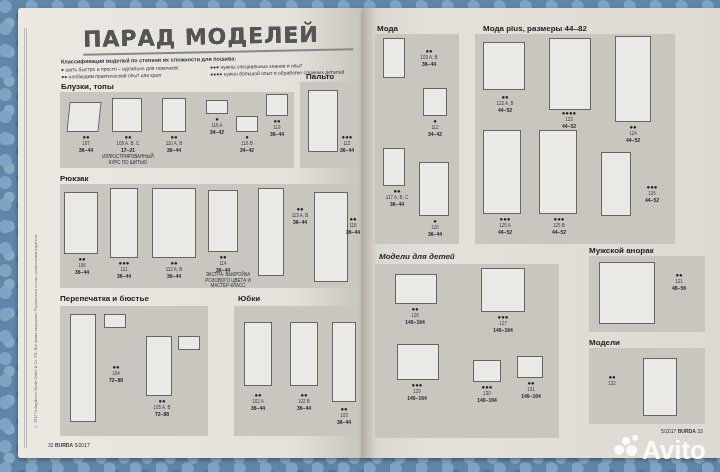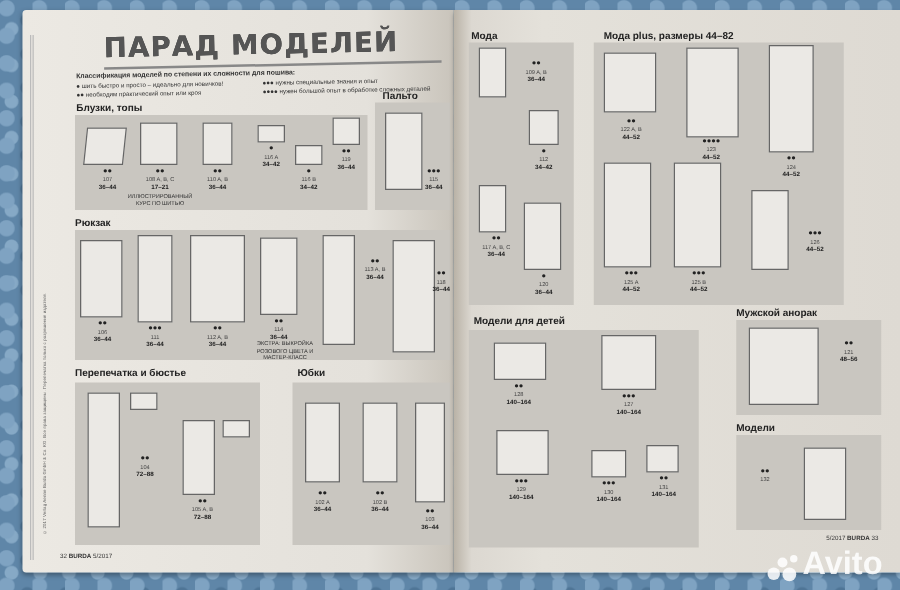--- a/index.html
+++ b/index.html
@@ -44,21 +44,21 @@
   .item { position:absolute; text-align:center; font-size:4.5px; color:#333; line-height:1.2; }
   .item .dots { font-size:6px; letter-spacing:0; color:#222; }
   .item .num { font-size:4.5px; color:#444; }
   .item .size { font-size:5px; font-weight:bold; color:#222; }
   .sketch { position:absolute; background:#ebe9e5; border:1px solid #666; }
   .note { position:absolute; font-size:4.5px; color:#333; text-align:center; line-height:1.25; }
   .footer { position:absolute; font-size:5px; color:#333; }
   .footer b { font-weight:900; }
   .watermark {
     position:absolute; right:14px; bottom:6px; font-size:26px; font-weight:bold;
-    color:rgba(255,255,255,.85); font-family:"Liberation Sans", sans-serif; display:flex; align-items:flex-end; gap:4px;
+    color:rgba(255,255,255,.85); font-family:"Liberation Sans", sans-serif; display:flex; align-items:flex-start; gap:4px;
   }
   .wm-dots { position:relative; width:26px; height:22px; }
   .wm-dots span { position:absolute; border-radius:50%; background:rgba(255,255,255,.85); }
 </style>
 </head>
 <body>
 
 <div class="spread">
 
   <div class="page left">
@@ -277,21 +277,21 @@
           <div class="size">44–52</div>
         </div>
       <div class="sketch" style="left:126px;top:118px;width:30px;height:64px;"></div>
       <div class="item" style="left:158px;top:150px;width:38px;">
           <div class="dots">●●●</div>
           <div class="num">126</div>
           <div class="size">44–52</div>
         </div>
     </div>
 
-    <div class="sec-title" style="left:16px;top:244px;">Модели для детей</div>
+    <div class="sec-title" style="left:16px;top:244px;font-style:italic;">Модели для детей</div>
     <div class="panel" style="left:12px;top:256px;width:184px;height:174px;">
       <div class="sketch" style="left:20px;top:10px;width:42px;height:30px;"></div>
       <div class="item" style="left:20px;top:42px;width:40px;">
           <div class="dots">●●</div>
           <div class="num">128</div>
           <div class="size">140–164</div>
         </div>
       <div class="sketch" style="left:106px;top:4px;width:44px;height:44px;"></div>
       <div class="item" style="left:108px;top:50px;width:40px;">
           <div class="dots">●●●</div>

